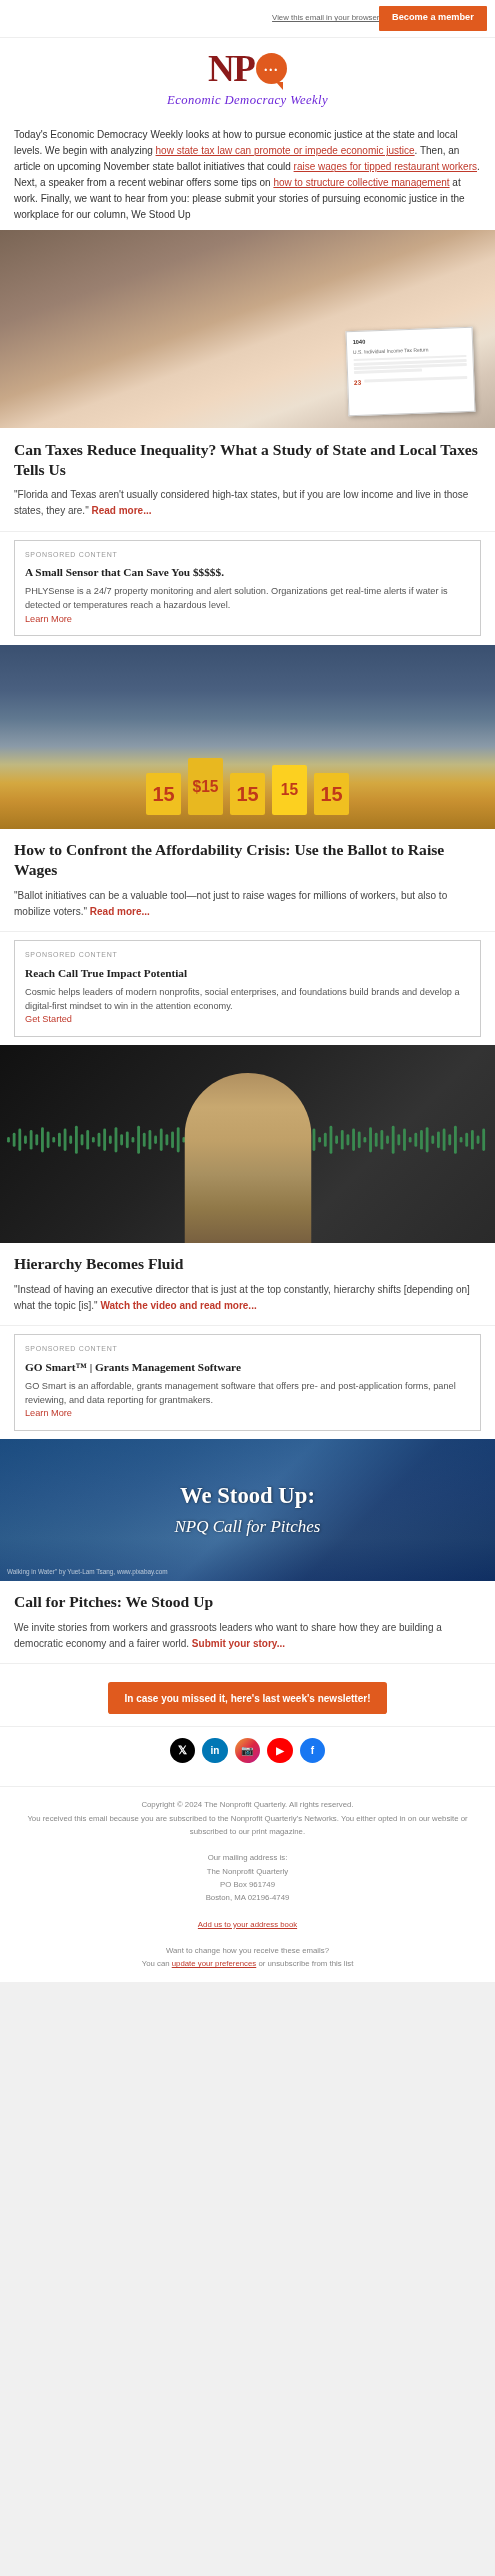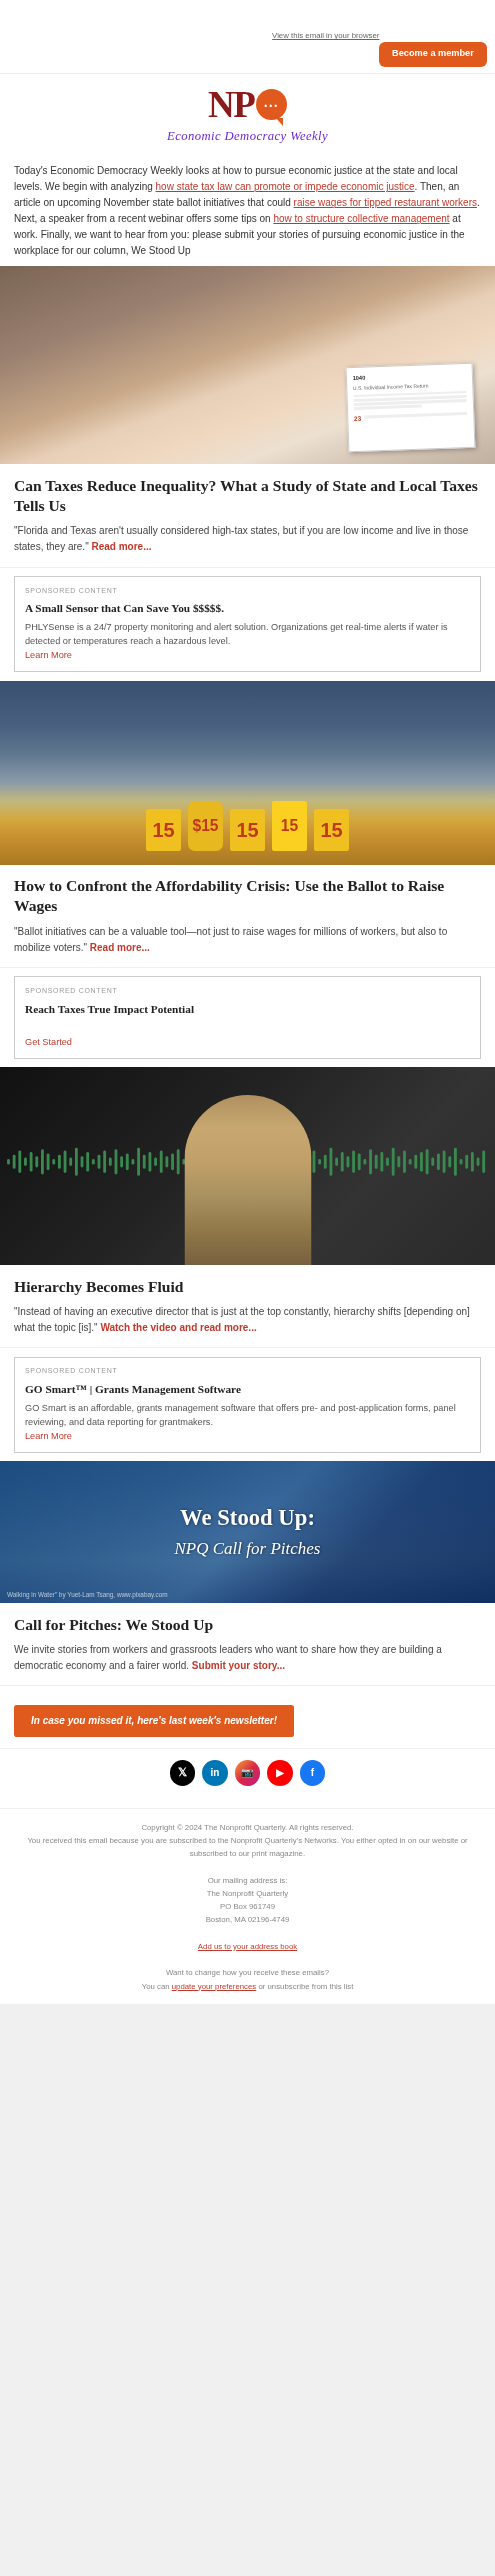--- a/index.html
+++ b/index.html
@@ -31,25 +31,24 @@
       font-family: Arial, sans-serif;
     }
     .become-member-btn {
       background: #e05a1e;
       color: #fff;
       font-family: Arial, sans-serif;
       font-size: 9.2px;
       font-weight: bold;
       padding: 5.7px 12.7px;
       border: none;
-      border-radius: 6px;
+      border-radius: 1px;
       cursor: pointer;
       text-decoration: none;
       display: inline-block;
-      margin-top: 36px;
     }
     
     .header {
       text-align: center;
       padding: 12.7px 14px 7px;
       background: #fff;
     }
     .logo-container {
       display: inline-flex;
       align-items: center;
@@ -248,21 +247,21 @@
       width: 35px;
       height: 42px;
       display: flex;
       align-items: center;
       justify-content: center;
       border-radius: 2.1px;
     }
     
     .cta-section {
       padding: 11.3px 14px;
-      font-style: italic;
+      text-align: center;
     }
     .cta-btn {
       background: #e05a1e;
       color: #fff;
       font-family: Arial, sans-serif;
       font-size: 10px;
       font-weight: bold;
       padding: 8.5px 17px;
       border: none;
       border-radius: 2.8px;
@@ -374,40 +373,40 @@
       <span>PHLYSense is a 24/7 property monitoring and alert solution. Organizations get real-time alerts if water is detected or temperatures reach a hazardous level.</span><br>
       <a class="sponsored-link" href="#">Learn More</a>
     </div>
   </div>
 
   <div class="article-image">
     <div class="protest-image">
       <div style="position:absolute;top:0;left:0;right:0;bottom:0;background:linear-gradient(180deg,#3a5070 0%,#4a6080 25%,#607890 40%,#8a9aa8 55%,#c0b880 65%,#d4a840 75%,#c89030 85%,#a87820 100%);"></div>
       <div class="protest-signs">
         <div class="sign">15</div>
-        <div class="sign" style="font-size:15.6px;height:50px;background:#e8b820;border-radius:7px;">$15</div>
+        <div class="sign" style="font-size:15.6px;height:57px;background:#e8b820;">$15</div>
         <div class="sign">15</div>
         <div class="sign" style="font-size:15.6px;height:50px;background:#fcd020;">15</div>
         <div class="sign">15</div>
       </div>
     </div>
   </div>
 
   <div class="article-section">
     <h2 class="article-title">How to Confront the Affordability Crisis: Use the Ballot to Raise Wages</h2>
     <p class="article-excerpt">
       <span>"Ballot initiatives can be a valuable tool—not just to raise wages for millions of workers, but also to mobilize voters." </span><a class="read-more" href="#">Read more...</a>
     </p>
   </div>
 
   <div class="sponsored-box">
     <div class="sponsored-label">SPONSORED CONTENT</div>
-    <div class="sponsored-title">Reach Taxes True Impact Potential</div>
+    <div class="sponsored-title">Reach Call True Impact Potential</div>
     <div class="sponsored-text">
-      <br>
+      <span>Cosmic helps leaders of modern nonprofits, social enterprises, and foundations build brands and develop a digital-first mindset to win in the attention economy.</span><br>
       <a class="sponsored-link" href="#">Get Started</a>
     </div>
   </div>
 
   <div style="width:100%;height:198px;position:relative;overflow:hidden;">
     <div style="position:absolute;top:0;left:0;right:0;bottom:0;background:linear-gradient(135deg,#111 0%,#222 40%,#333 70%,#2a2a2a 100%);"></div>
 
     <svg style="position:absolute;top:50%;left:0;right:0;transform:translateY(-50%);width:100%;height:42px;" viewBox="0 0 700 60" preserveAspectRatio="none">
       <rect x="10" y="20" width="4" height="8" fill="#3a8a50" rx="2"></rect>
       <rect x="18" y="14" width="4" height="20" fill="#3a8a50" rx="2"></rect>

